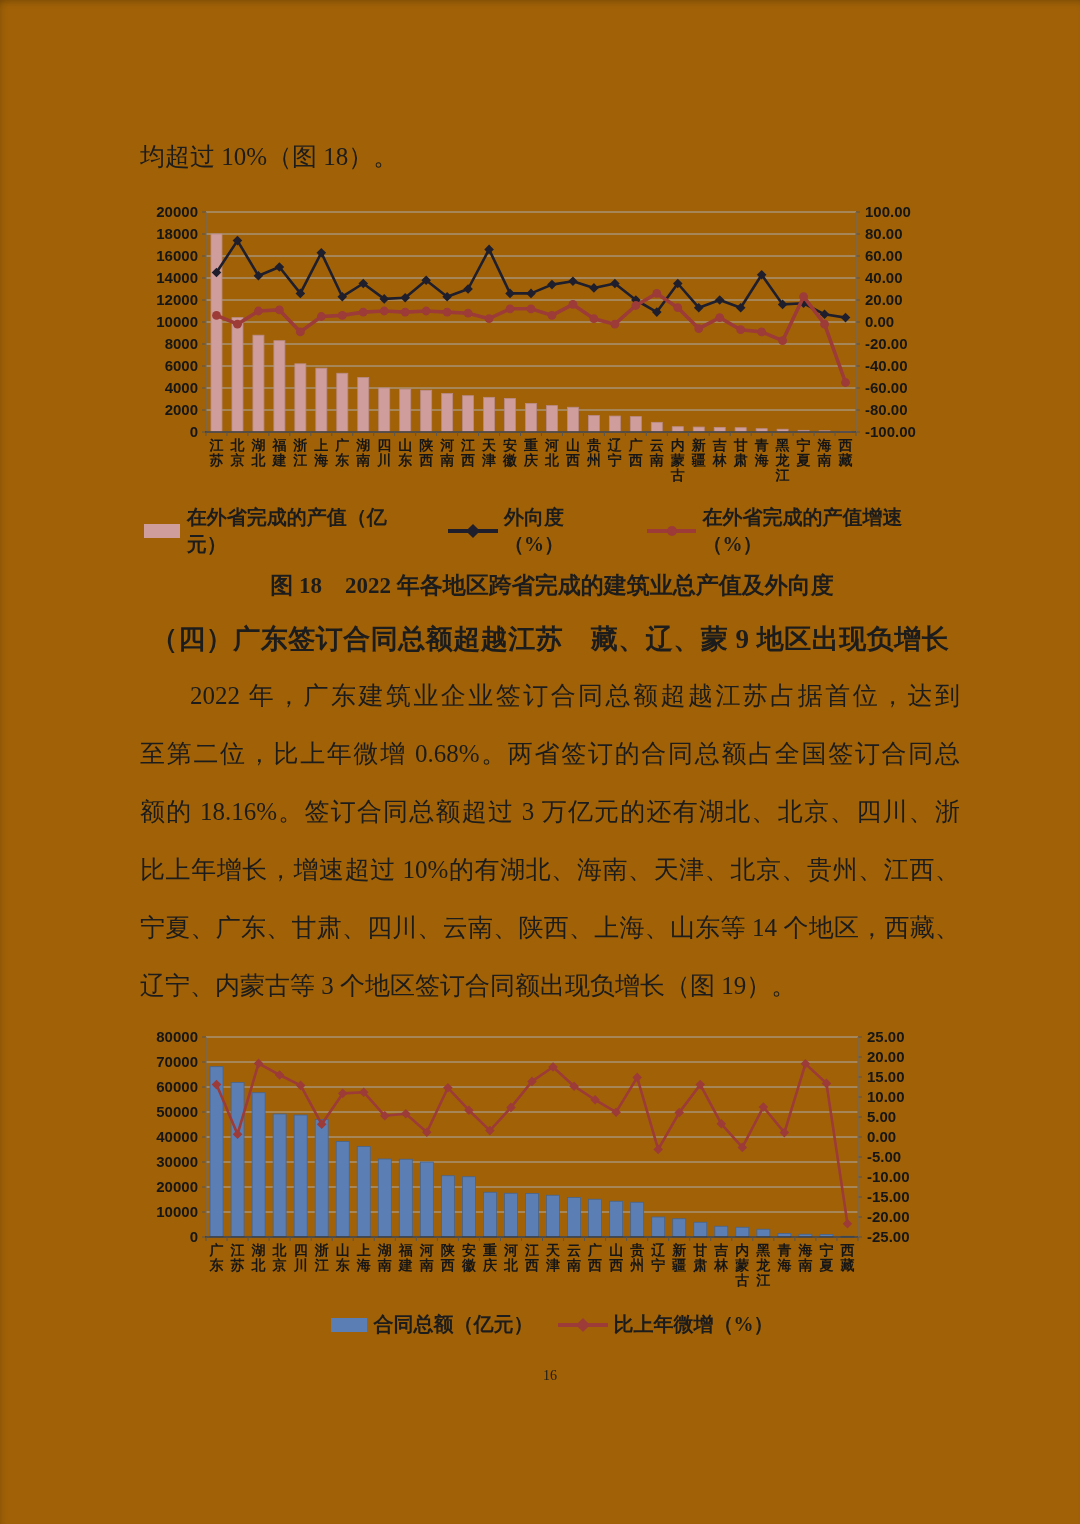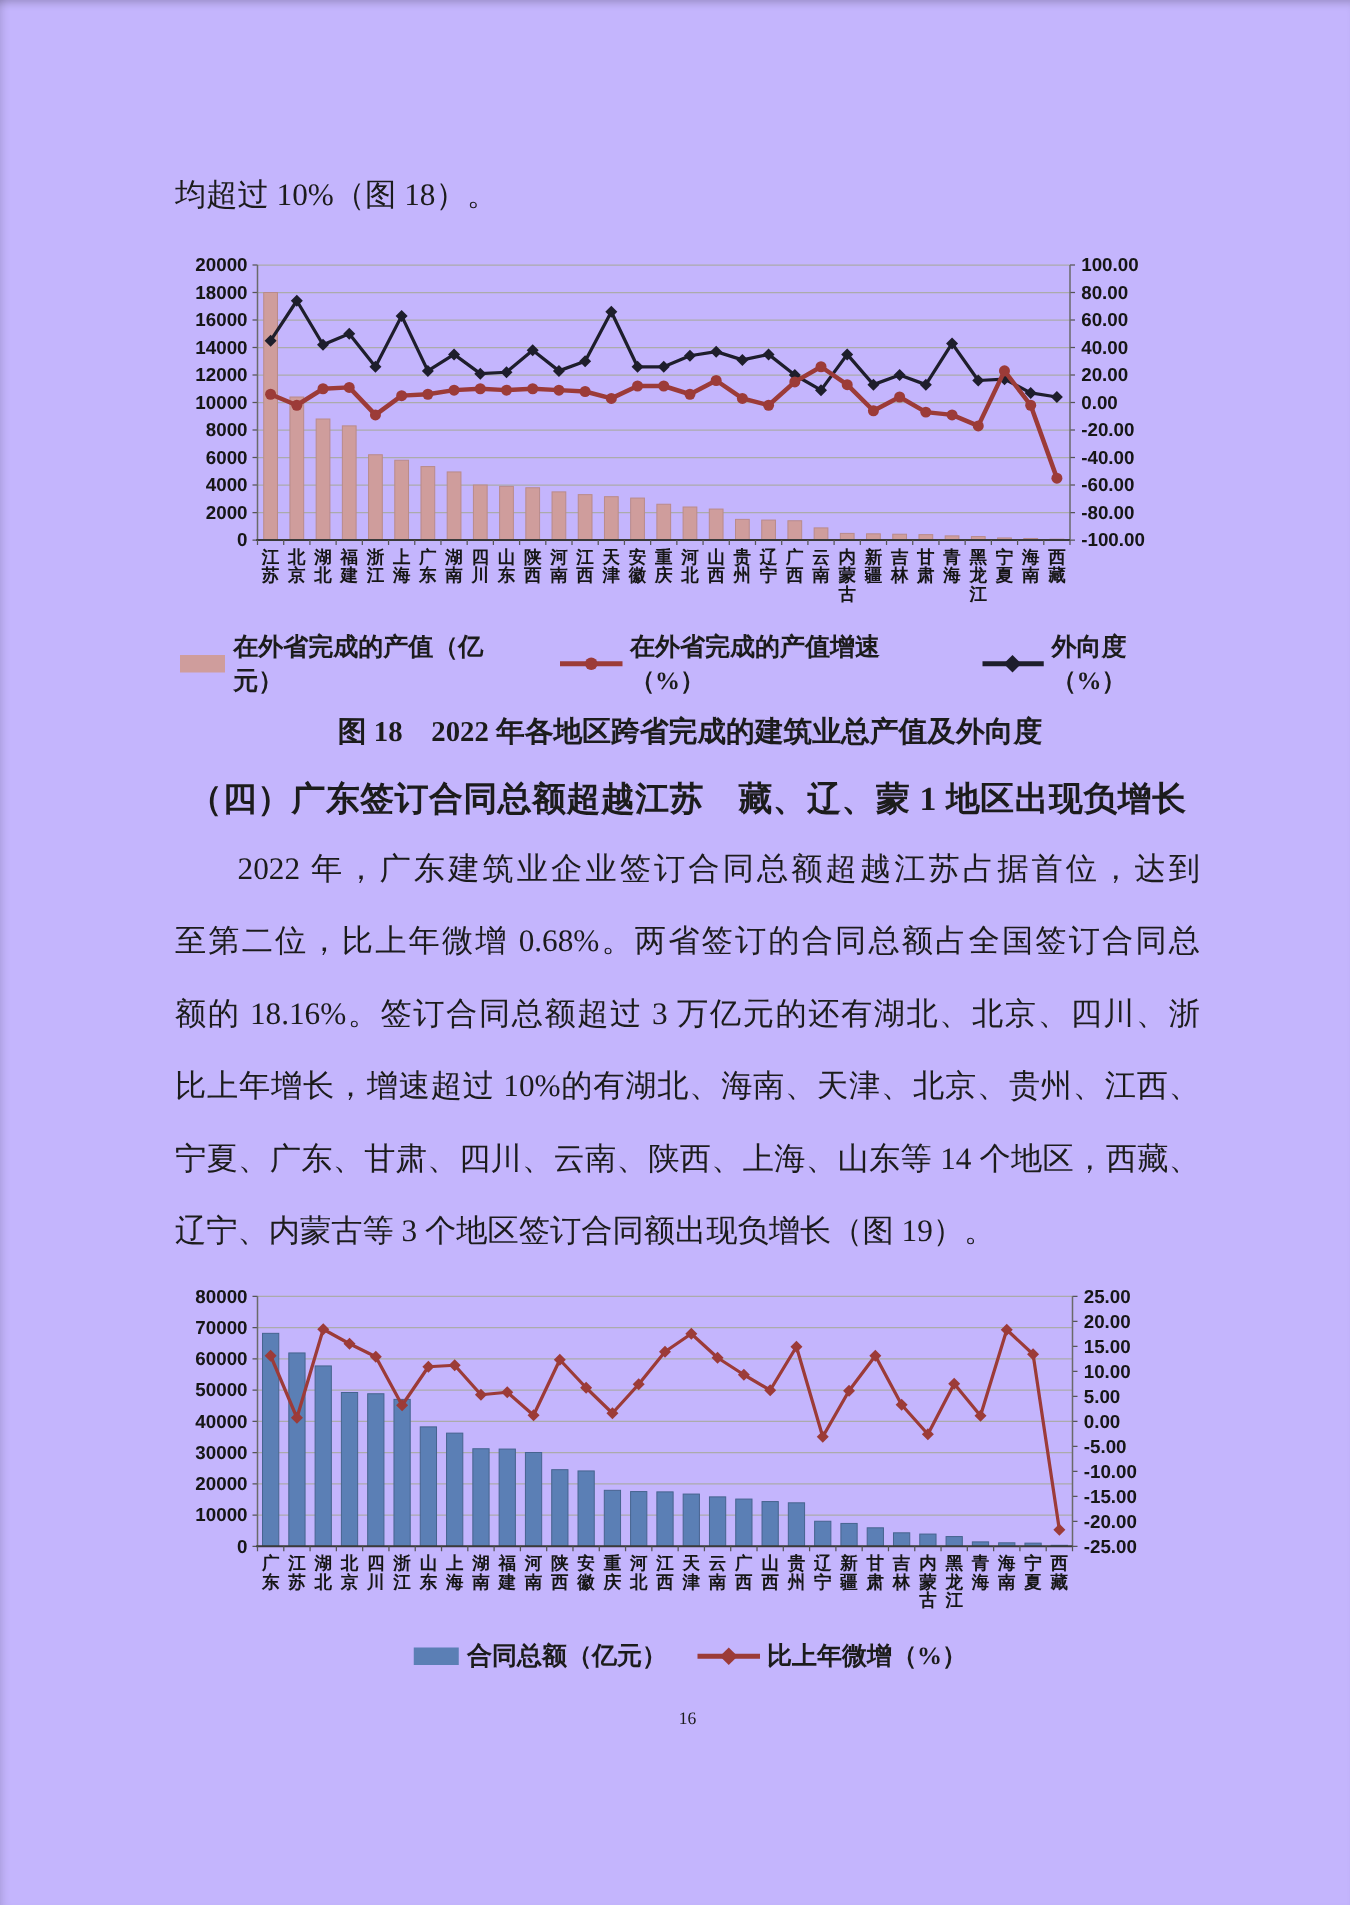--- a/index.html
+++ b/index.html
@@ -1,20 +1,20 @@
 <!DOCTYPE html>
 <html><head>
 <meta charset="utf-8">
 <style>
   html,body{margin:0;padding:0;background:#b9b9b7;}
   .page{
     position:relative;
     width:1080px;height:1524px;
     margin:0 auto;
-    background:#c4b5fd;
+    background:#a16207;
     box-sizing:border-box;
     padding:140px 120px 0 140px;
     font-family:"Liberation Serif","DejaVu Serif",serif;
     color:#1c1c1c;
     box-shadow:inset 0 7px 7px -5px rgba(0,0,0,.22), inset 7px 0 7px -5px rgba(0,0,0,.12);
     overflow:hidden;
   }
   .intro{font-size:25px;line-height:34px;margin:0;}
   .figure{margin-top:24px;margin-left:4px;}
   .chart svg{display:block;}
@@ -285,36 +285,36 @@
             <text x="701.516129032258" y="252" text-anchor="middle" font-size="14"><tspan x="701.516129032258">西</tspan><tspan x="701.516129032258" dy="15">藏</tspan></text>
           </g>
         </svg>
     </div>
     <div class="legend-row">
       <div class="legend-item">
         <span class="swatch-bar" style="--c: #cf9d9c;"></span>
         <span class="legend-label">在外省完成的产值（亿元）</span>
       </div>
       <div class="legend-item">
+        <span class="swatch-line" style="--c: #1e1e2c;">
+            <i class="mk diamond"></i>
+          </span>
+        <span class="legend-label">外向度（%）</span>
+      </div>
+      <div class="legend-item">
         <span class="swatch-line" style="--c: #9c3b38;">
             <i class="mk circle"></i>
           </span>
         <span class="legend-label">在外省完成的产值增速（%）</span>
       </div>
-      <div class="legend-item">
-        <span class="swatch-line" style="--c: #1e1e2c;">
-            <i class="mk diamond"></i>
-          </span>
-        <span class="legend-label">外向度（%）</span>
-      </div>
     </div>
     <div class="caption">图 18　2022 年各地区跨省完成的建筑业总产值及外向度</div>
   </div>
 
-  <div class="heading">（四）广东签订合同总额超越江苏　藏、辽、蒙 1 地区出现负增长</div>
+  <div class="heading">（四）广东签订合同总额超越江苏　藏、辽、蒙 9 地区出现负增长</div>
 
   <div class="paragraph">
     <div class="bl first">2022 年，广东建筑业企业签订合同总额超越江苏占据首位，达到</div>
     <div class="bl">至第二位，比上年微增 0.68%。两省签订的合同总额占全国签订合同总</div>
     <div class="bl">额的 18.16%。签订合同总额超过 3 万亿元的还有湖北、北京、四川、浙</div>
     <div class="bl">比上年增长，增速超过 10%的有湖北、海南、天津、北京、贵州、江西、</div>
     <div class="bl">宁夏、广东、甘肃、四川、云南、陕西、上海、山东等 14 个地区，西藏、</div>
     <div class="bl last">辽宁、内蒙古等 3 个地区签订合同额出现负增长（图 19）。</div>
   </div>
 

